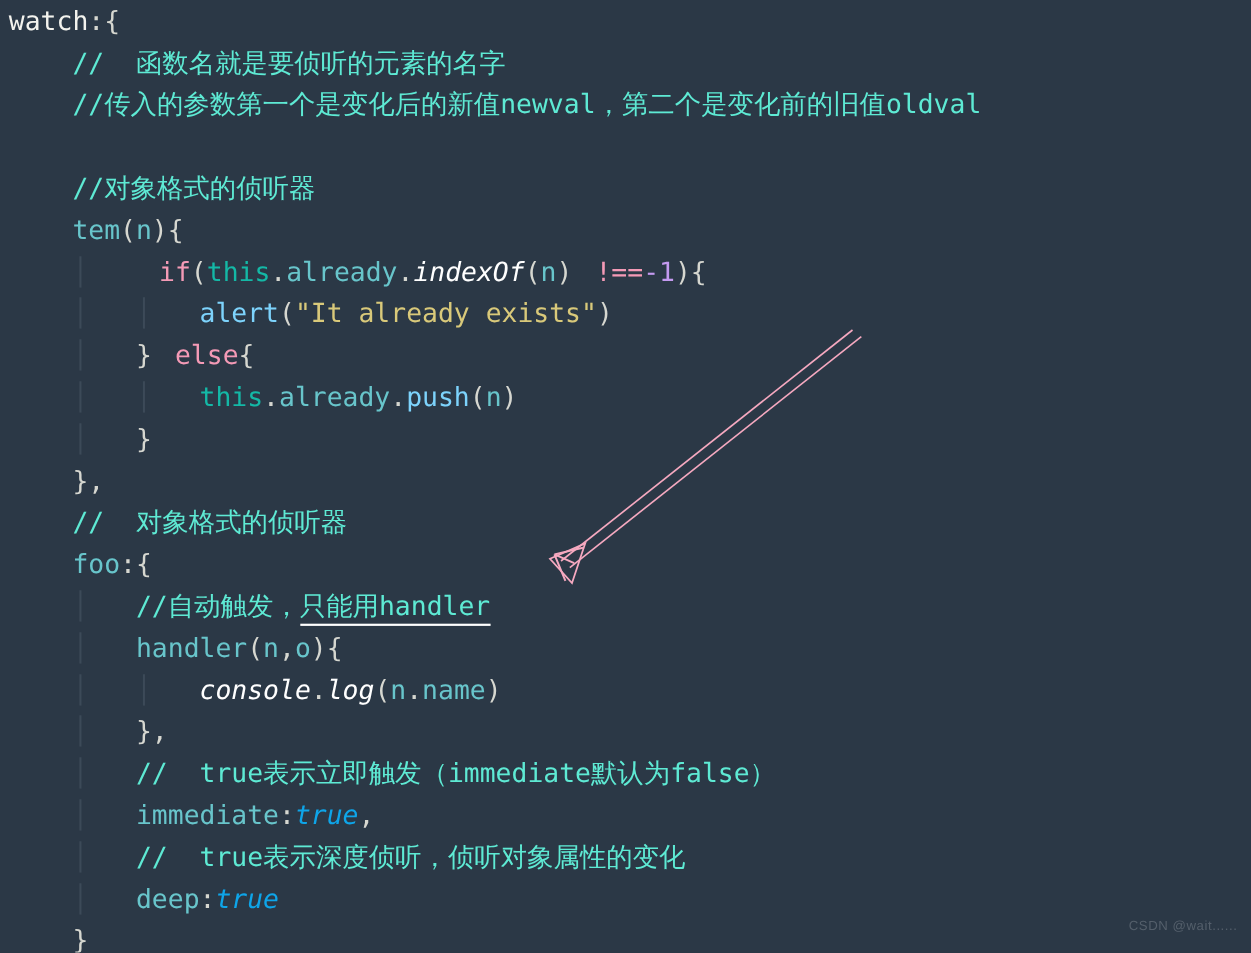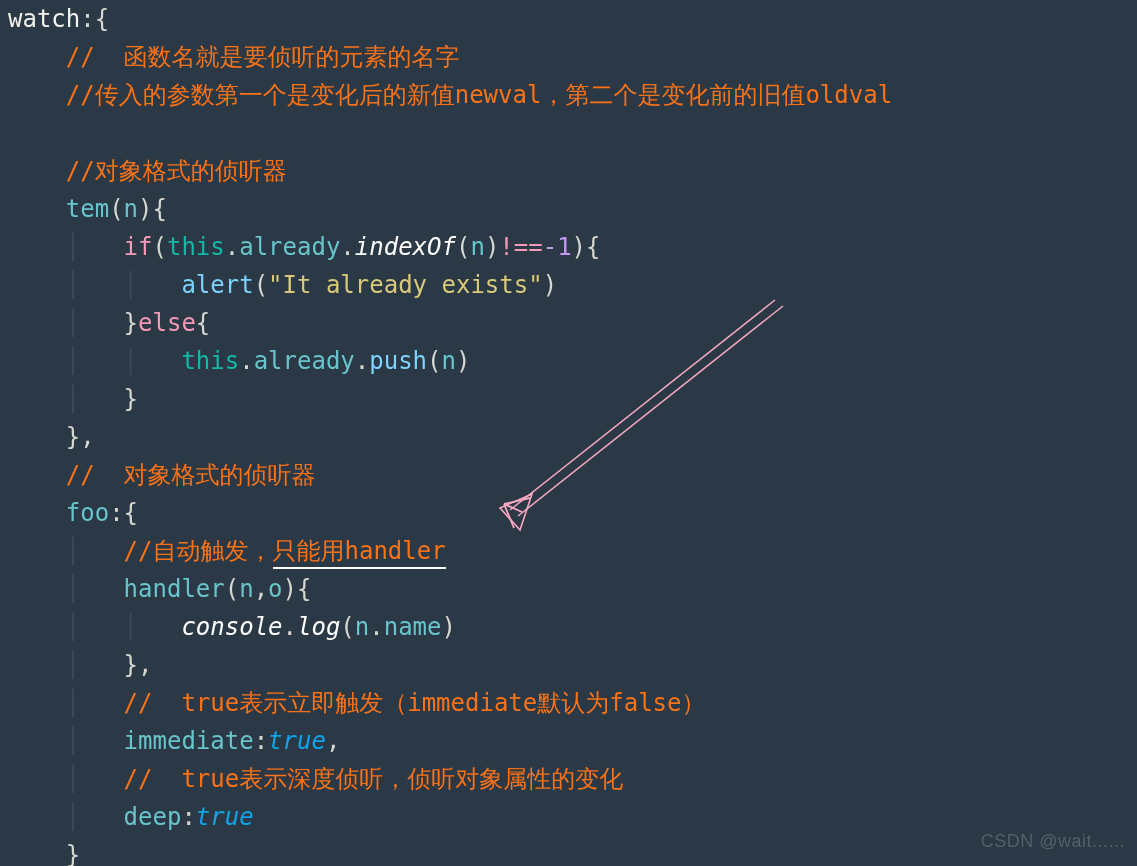--- a/index.html
+++ b/index.html
@@ -5,37 +5,37 @@
   html,body{margin:0;padding:0;width:1137px;height:866px;overflow:hidden;}
   body{
     background:#2b3846;
     font-family:"Consolas","Menlo","Monaco","Courier New",monospace;
     font-size:24px;
     line-height:38px;
     color:#d6d7d0;
     position:relative;
   }
   pre{margin:0;padding:0 0 0 8px;white-space:pre;}
-  .c-comment{color:#f97316;}    
-  .c-kw{color:#f49ab6;}         
+  .c-comment{color:#5eead4;}    
+  .c-kw{color:#f49ab6;margin-left:21px;}         
   .c-kw-italic{color:#14b8a6;}
   .c-ident{color:#68c5cb;}      
   .c-call{color:#ffffff;font-style:italic;} 
   .c-func-yellow{color:#7dd3fc;} 
   .c-str{color:#d9c97a;}        
   .c-num{color:#c49af0;}        
   .c-punct{color:#d6d7d0;}       
   .c-true{color:#0ea5e9;font-style:italic;}
   .c-watch{color:#f3f3ee;}
   .guide{color:#3c4a58;}
   svg.overlay{position:absolute;top:0;left:0;pointer-events:none;}
   .underline-pink{border-bottom:2px solid #ffffff;padding-bottom:2px;}
   .watermark{
     position:absolute;right:12px;bottom:6px;
-    font-size:18px;color:#545f6b;font-family:"Microsoft YaHei","Consolas",sans-serif;
+    font-size:12px;color:#545f6b;font-family:"Microsoft YaHei","Consolas",sans-serif;
     letter-spacing:0.5px;
   }
 </style>
 </head>
 <body>
 
 <pre><span class="c-watch">watch</span><span class="c-punct">:{</span>
 <span class="guide">    </span><span class="c-comment">//  函数名就是要侦听的元素的名字</span>
 <span class="guide">    </span><span class="c-comment">//传入的参数第一个是变化后的新值newval，第二个是变化前的旧值oldval</span>
 <span class="guide">    </span>

